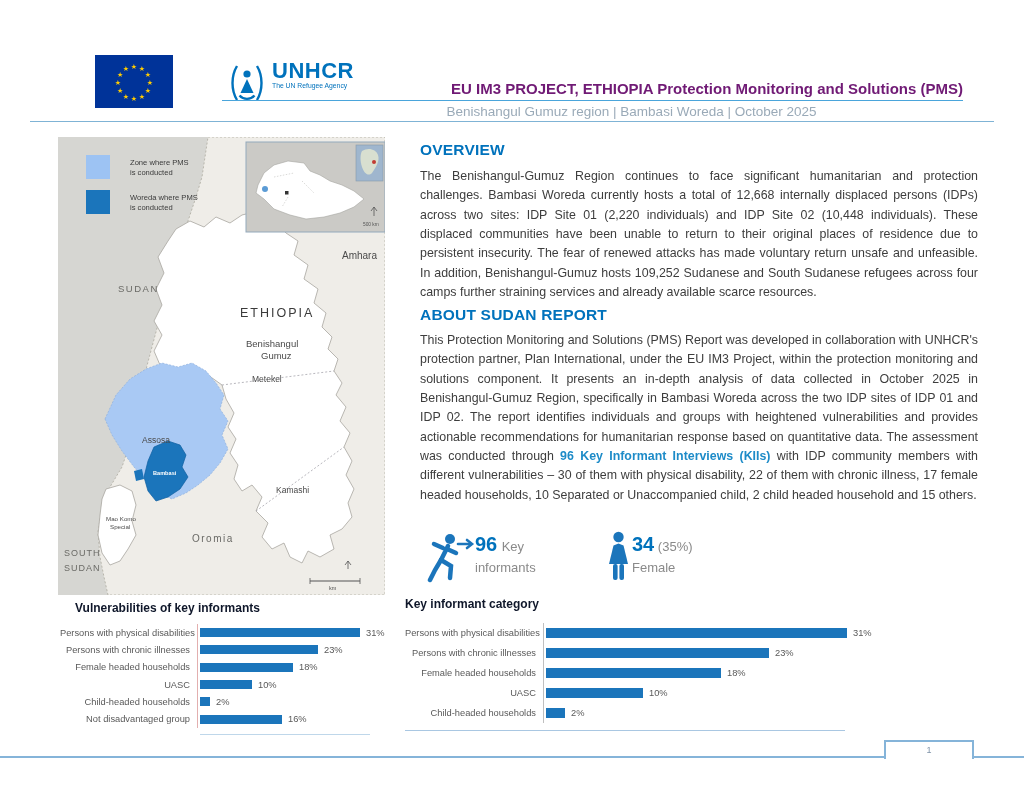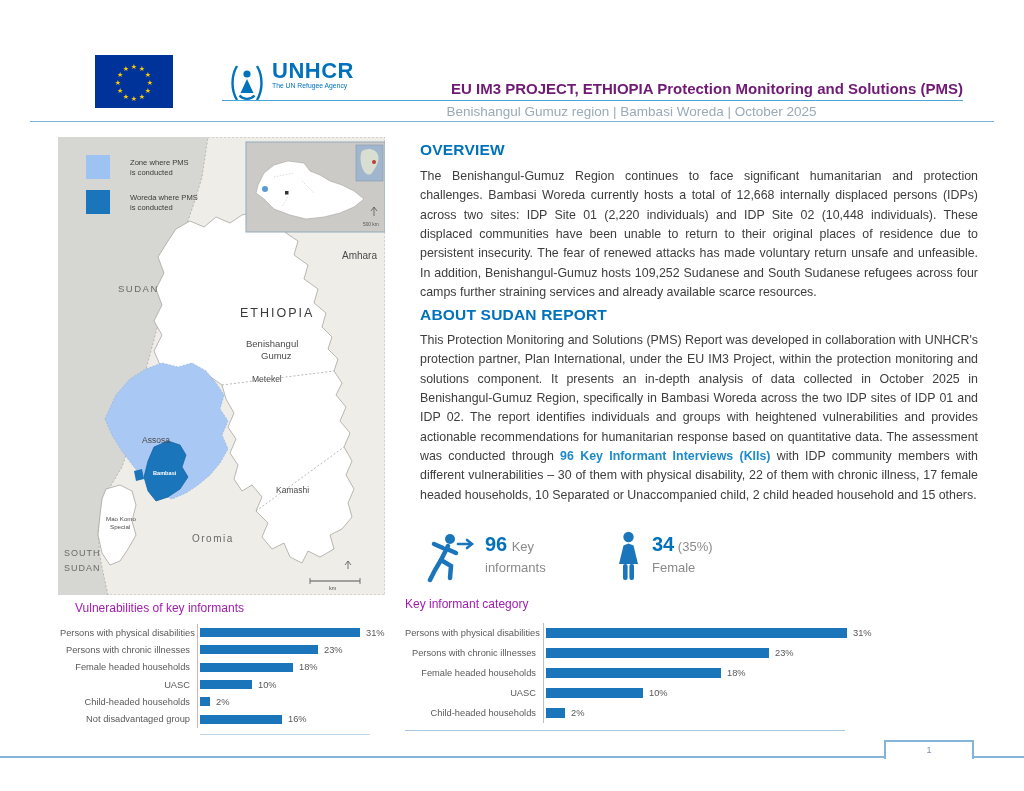--- a/index.html
+++ b/index.html
@@ -22,26 +22,26 @@
   
   .col{left:420px;width:558px;}
   .sec-h{font-size:15.5px;font-weight:bold;color:#0072BC;letter-spacing:.2px;}
   .body-p{font-size:12.4px;line-height:1.56;text-align:justify;color:#3d3d3d;}
   .hl{color:#1D8BC8;font-weight:bold;}
 
   
   .stats{left:427px;top:531px;width:540px;display:flex;align-items:flex-start;}
   .stat{display:flex;align-items:flex-start;margin-right:34px;}
   .stat svg{flex:0 0 auto;}
-  .stat-text{margin-left:10px;width:96px;line-height:1.3;}
+  .stat-text{width:96px;line-height:1.3;}
   .stat-num{font-size:20px;font-weight:bold;color:#0072BC;}
   .stat-paren,.stat-label{font-size:13px;color:#8a8a8a;}
 
   
-  .chart-title{font-size:12px;font-weight:normal;color:#a21caf;}
+  .chart-title{font-size:12px;font-weight:bold;color:#0f172a;}
   .crow{display:flex;align-items:center;}
   #chart-left .crow{height:17.3px;}
   #chart-right .crow{height:20px;}
   .clab{text-align:right;font-size:9.3px;color:#595959;padding-right:7px;white-space:nowrap;}
   #chart-left .clab{width:130px;}
   #chart-right .clab{width:131px;}
   .carea{display:flex;align-items:center;height:100%;}
   #chart-left .carea{border-left:1px solid #E3AFAF;padding-left:2px;}
   #chart-right .carea{border-left:1px solid #BFBFBF;padding-left:2px;}
   .cbar{height:9px;}

